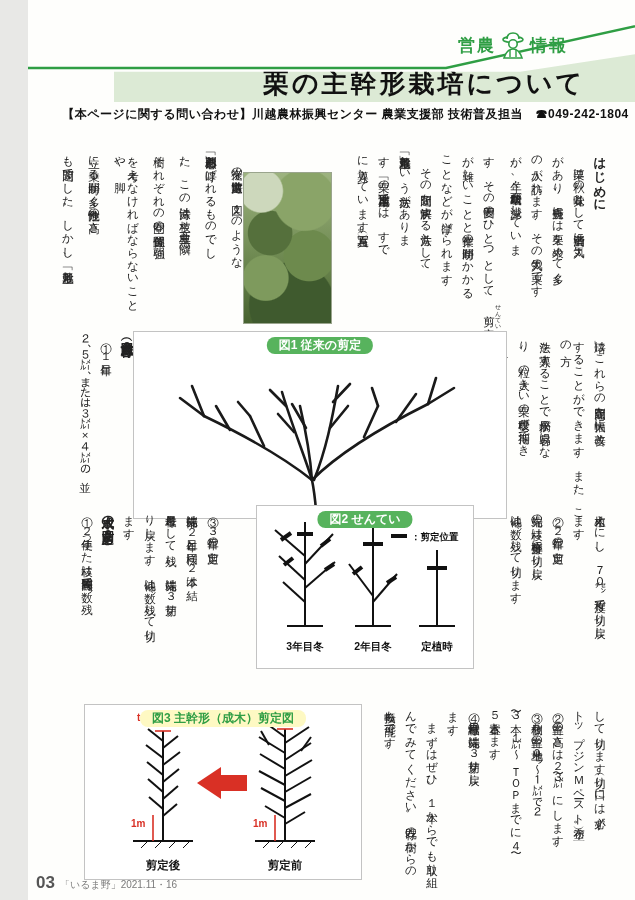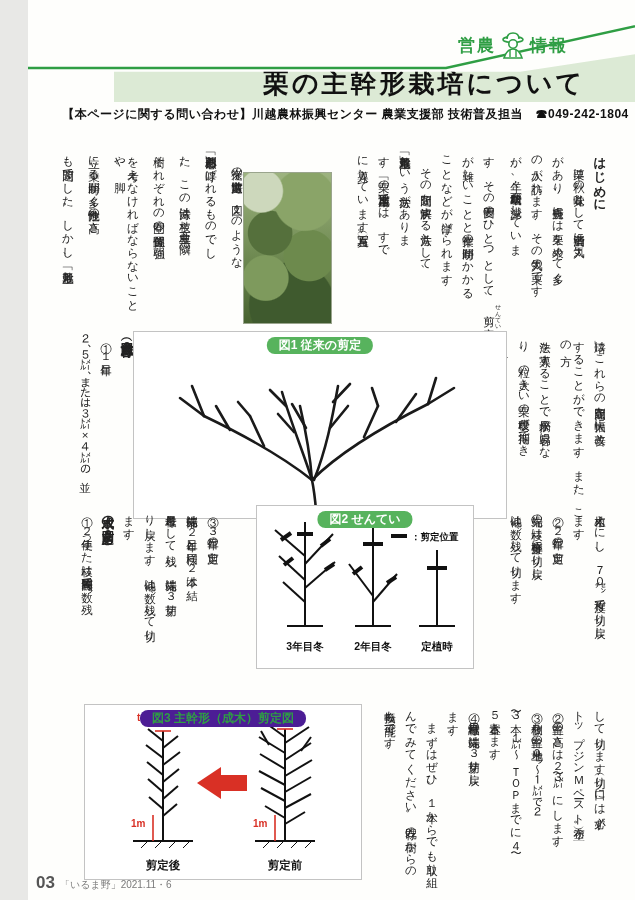--- a/index.html
+++ b/index.html
@@ -31,21 +31,21 @@
       radial-gradient(circle at 30% 40%, #55703c 0 20%, rgba(0,0,0,0) 21%),
       radial-gradient(circle at 75% 55%, #6d8a4d 0 24%, rgba(0,0,0,0) 25%),
       radial-gradient(circle at 25% 70%, #7e9a5d 0 18%, rgba(0,0,0,0) 19%),
       radial-gradient(circle at 55% 88%, #3f5a2e 0 30%, rgba(0,0,0,0) 31%),
       linear-gradient(180deg,#9db37f 0%,#6f8a52 55%,#47622f 100%);}
   
   .figbox{position:absolute;background:#fff;border:1px solid #c3c3c3;}
   .figcap{position:absolute;top:5px;left:50%;transform:translateX(-50%);background:#57b35d;
           color:#fff;font-weight:bold;font-size:12px;line-height:15px;padding:1px 12px;
           border-radius:8px;white-space:nowrap;}
-  .figcap.pale{background:#4c1d95;color:#2f9e44;}
+  .figcap.pale{background:#fef9c3;color:#2f9e44;}
   .figsvg{position:absolute;left:0;top:0;}
   
   .footer{position:absolute;left:8px;bottom:7px;font-size:10px;color:#7a7a7a;}
   .footer .pageno{font-size:17px;color:#555;font-weight:bold;margin-right:5px;}
 </style>
 </head>
 <body>
 
 <div id="page">
 
@@ -280,16 +280,16 @@
     <p>〜３本、１㍍〜ＴＯＰまでに４〜</p>
     <p>５本置きます。</p>
     <p>④結果母枝の先端は３芽切り戻し</p>
     <p>ます。</p>
     <p class="gap">　まずはぜひ、１本からでも取り組</p>
     <p>んでみてください。既存の樹からの</p>
     <p>転換も可能です。</p>
   </div>
 
   <div class="footer">
-    <span class="pageno">03</span><span>「いるま野」2021.11・6</span>
+    <span class="pageno">03</span><span>「いるま野」2021.11・16</span>
   </div>
 
 </div>
 
 </body></html>

